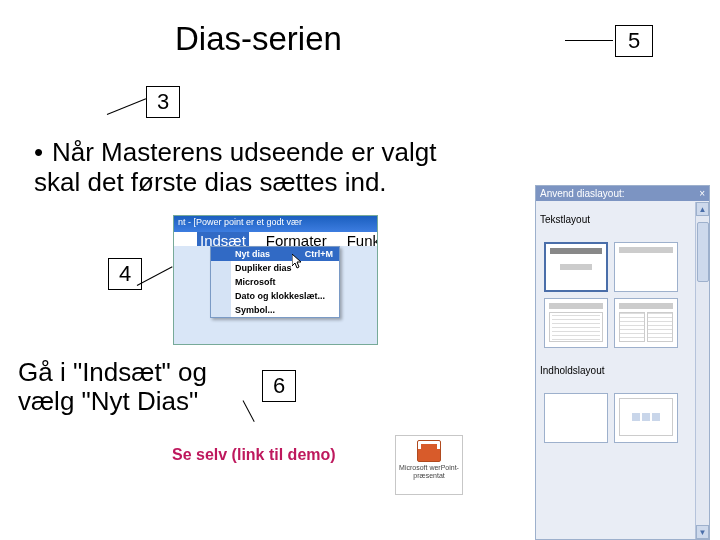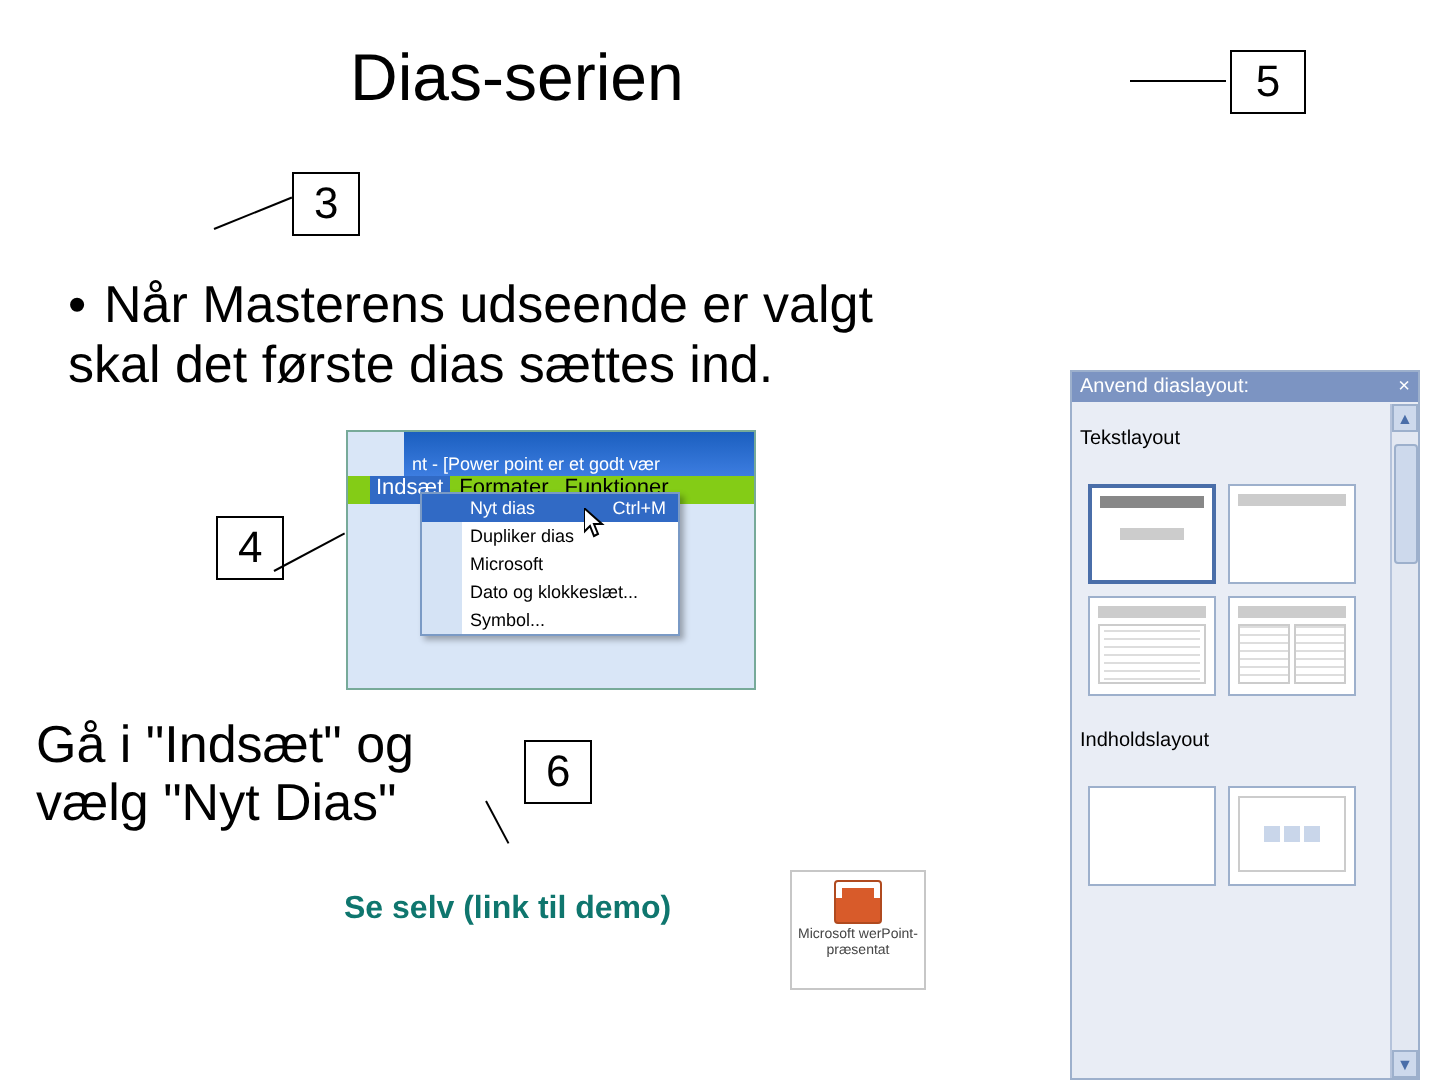--- a/index.html
+++ b/index.html
@@ -7,31 +7,31 @@
   .slide { position: relative; width: 100%; height: 100%; }
   .title { position: absolute; top: 20px; left: 175px; font-size: 33px; color: #000; }
   .step-box { position: absolute; border: 1px solid #000; background: #fff; font-size: 22px; padding: 2px 10px; color: #000; text-align: center; }
   .step-3 { top: 86px; left: 146px; }
   .step-4 { top: 258px; left: 108px; }
   .step-5 { top: 25px; left: 615px; width: 38px; }
   .step-6 { top: 370px; left: 262px; }
   .bullet-main { position: absolute; top: 138px; left: 22px; width: 430px; font-size: 26px; color: #000; line-height: 1.15; margin-left: 12px; }
   .bullet-main .dot { display: inline-block; width: 18px; }
   .instr-1 { position: absolute; top: 358px; left: 18px; font-size: 26px; color: #000; width: 250px; line-height: 1.1; }
-  .instr-2 { position: absolute; top: 446px; left: 172px; font-size: 16px; font-weight: bold; color: #0f766e; }
+  .instr-2 { position: absolute; top: 446px; left: 172px; font-size: 16px; font-weight: bold; color: #be185d; }
   .desc-right { position: absolute; top: 80px; left: 485px; width: 230px; font-size: 17px; font-weight: bold; color: #000; line-height: 1.2; }
   .line-diag { position: absolute; border-top: 1.5px solid #000; transform-origin: left center; }
   .menu-thumb { position: absolute; top: 215px; left: 173px; width: 205px; height: 130px; border: 1px solid #7a9; background: #d9e6f7; overflow: hidden; font-size: 9px; }
-  .menu-titlebar { background: linear-gradient(#1b5fbf, #3d7de0); color: #fff; height: 16px; padding: 11px 4px; font-size: 9px; white-space: nowrap; overflow: hidden; margin-left: 28px; }
-  .menu-menubar { background: #84cc16; height: 14px; display: flex; gap: 2px; padding: 0 3px; font-size: 11px; color: #000; }
+  .menu-titlebar { background: linear-gradient(#1b5fbf, #3d7de0); color: #fff; height: 16px; padding: 1px 4px; font-size: 9px; white-space: nowrap; overflow: hidden; }
+  .menu-menubar { background: #ffffff; height: 14px; display: flex; gap: 14px; padding: 0 3px; font-size: 15px; color: #000; }
   .menu-menubar span { padding: 0 3px; }
   .menu-menubar span.open { background: #316ac5; color: #fff; }
   .menu-dropdown { position: absolute; top: 30px; left: 36px; width: 130px; background: #fff; border: 1px solid #7a9ac5; box-shadow: 2px 2px 3px rgba(0,0,0,0.3); }
   .menu-dropdown .iconcol { position: absolute; left: 0; top: 0; bottom: 0; width: 20px; background: #d5e3f5; }
-  .menu-dropdown .item { position: relative; padding: 2px 6px 2px 24px; font-size: 9px; color: #000; white-space: nowrap; }
+  .menu-dropdown .item { position: relative; padding: 2px 6px 2px 24px; font-size: 9px; color: #000; white-space: nowrap; font-weight: bold; }
   .menu-dropdown .item.sel { background: #316ac5; color: #fff; }
   .layout-panel { position: absolute; top: 185px; left: 535px; width: 175px; height: 355px; background: #e9edf5; border: 1px solid #9db0cc; font-size: 10px; }
   .layout-panel .hd { background: #7c94c2; color: #fff; padding: 2px 4px; font-size: 10px; display: flex; justify-content: space-between; }
   .layout-panel .section { padding: 13px 4px; font-size: 10px; color: #000; font-weight: normal; }
   .layout-grid { display: flex; flex-wrap: wrap; gap: 6px; padding: 4px 8px; }
   .layout-cell { width: 64px; height: 50px; background: #fff; border: 1px solid #9db0cc; padding: 4px; }
   .layout-cell.sel { border: 2px solid #4a6ea9; }
   .lc-title { height: 6px; background: #ccc; margin-bottom: 3px; }
   .lc-title.dk { background: #888; }
   .lc-body { height: 30px; border: 1px solid #ccc; }

